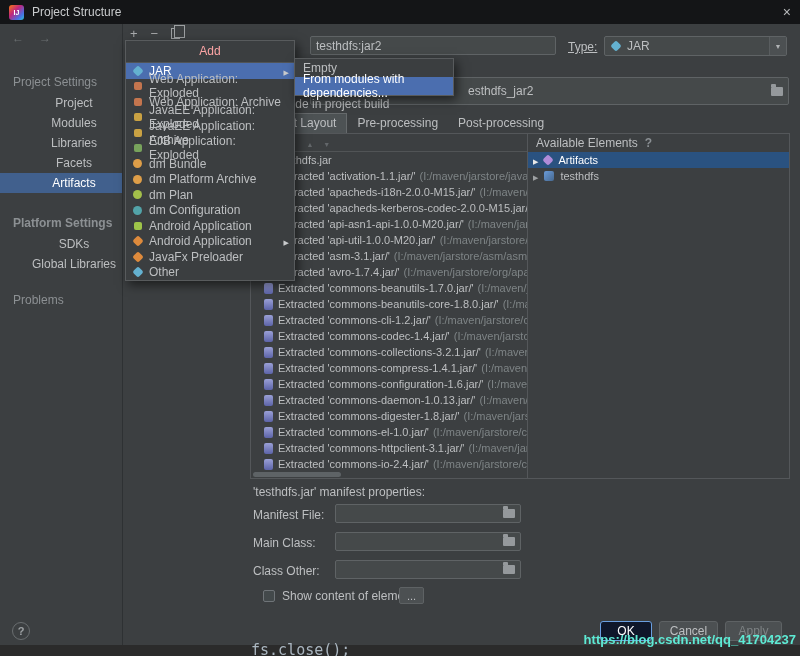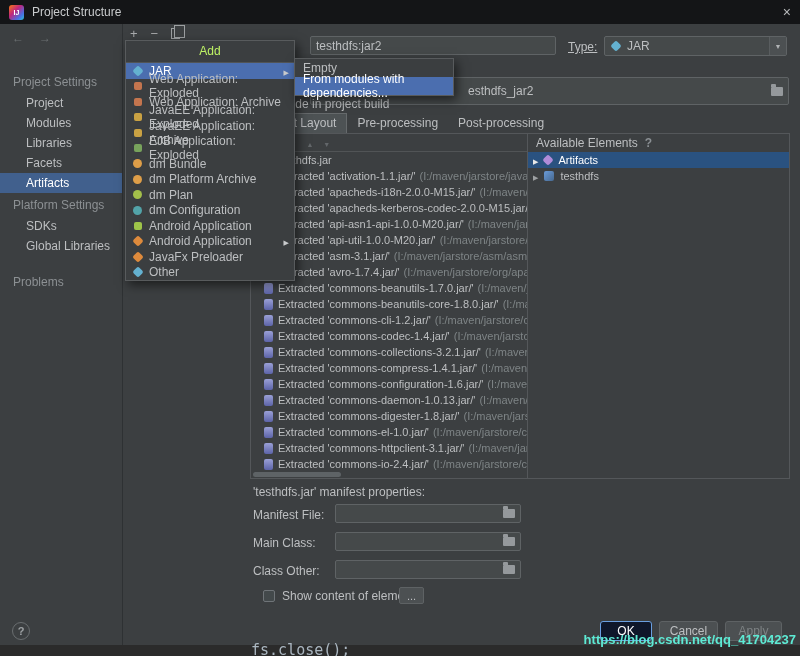--- a/index.html
+++ b/index.html
@@ -20,23 +20,23 @@
   .close-btn::before { content:'×'; }
 
   .dialog-bg { position:absolute; left:0; top:24px; width:800px; height:621px; background:#3c3f41; }
 
   
   .sidebar { position:absolute; left:0; top:24px; width:123px; height:621px; border-right:1px solid #2e3133; }
   .nav-arrows { padding:7px 0 9px 12px; display:flex; gap:15px; color:#6c7072; font-size:12px; }
   .back-icon::before { content:'←'; }
   .fwd-icon::before { content:'→'; }
   .side-header { padding:5px 0 4px 13px; color:#8c9093;margin-top:16px; }
-  .side-item { padding:3px 0 3px 26px; color:#bdbfc1; cursor:default; }
+  .side-item { padding:3px 0 3px 26px; color:#bdbfc1; cursor:default;text-align:center; }
   .side-item.selected { background:#41608d; color:#ffffff; }
-  .mt8 { margin-top:0; }
+  .mt8 { margin-top:18px;font-weight:bold; }
   .mt14 { margin-top:14px; }
 
   
   .main-toolbar { position:absolute; left:130px; top:27px; display:flex; gap:13px; align-items:center;
                   color:#a9abad; font-size:13px; height:13px; }
   .plus-icon::before { content:'+'; }
   .minus-icon::before { content:'−'; }
   .copy-ico { position:relative; width:9px; height:11px; border:1px solid #9da0a2; background:#3c3f41; }
   .copy-ico::after { content:''; position:absolute; left:2px; top:-4px; width:9px; height:11px;
                      border:1px solid #9da0a2; background:#3c3f41; }
@@ -121,21 +121,21 @@
   .btn-cancel { left:659px; top:621px; width:59px; }
   .btn-apply { left:725px; top:621px; width:57px; color:#7d8284; }
   .help-circle { position:absolute; left:12px; top:622px; width:18px; height:18px; border-radius:50%;
                  border:1px solid #6a6e70; color:#9da1a3; display:flex; align-items:center; justify-content:center;
                  font-size:11px; font-weight:bold; }
   .help-circle::before { content:'?'; }
 
   
   .add-menu { position:absolute; left:125px; top:40px; width:170px; background:#3b3e40;
               border:1px solid #585b5d; box-shadow:3px 4px 10px rgba(0,0,0,.55); z-index:60; }
-  .menu-title { text-align:center; padding:3px 0 4px 0; border-bottom:1px solid #515456; color:#bef264; }
+  .menu-title { text-align:center; padding:3px 0 4px 0; border-bottom:1px solid #515456; color:#fca5a5; }
   .menu-item { display:flex; align-items:center; height:15.5px; padding:0 5px; gap:5px; color:#bdbfc1; cursor:default; }
   .menu-item.sel { background:#4b6eaf; color:#fff; }
   .mi-ico { width:13px; height:13px; display:flex; align-items:center; justify-content:center; flex:none; }
   .shape { width:8px; height:8px; border-radius:2px; }
   .rot { transform:rotate(45deg); }
   .rnd { border-radius:50%; width:9px; height:9px; }
   .ic-jar .shape { background:#64b1d0; }
   .ic-web .shape { background:#c4754e; }
   .ic-javaee .shape { background:#caa243; }
   .ic-ejb .shape { background:#78a35c; }

